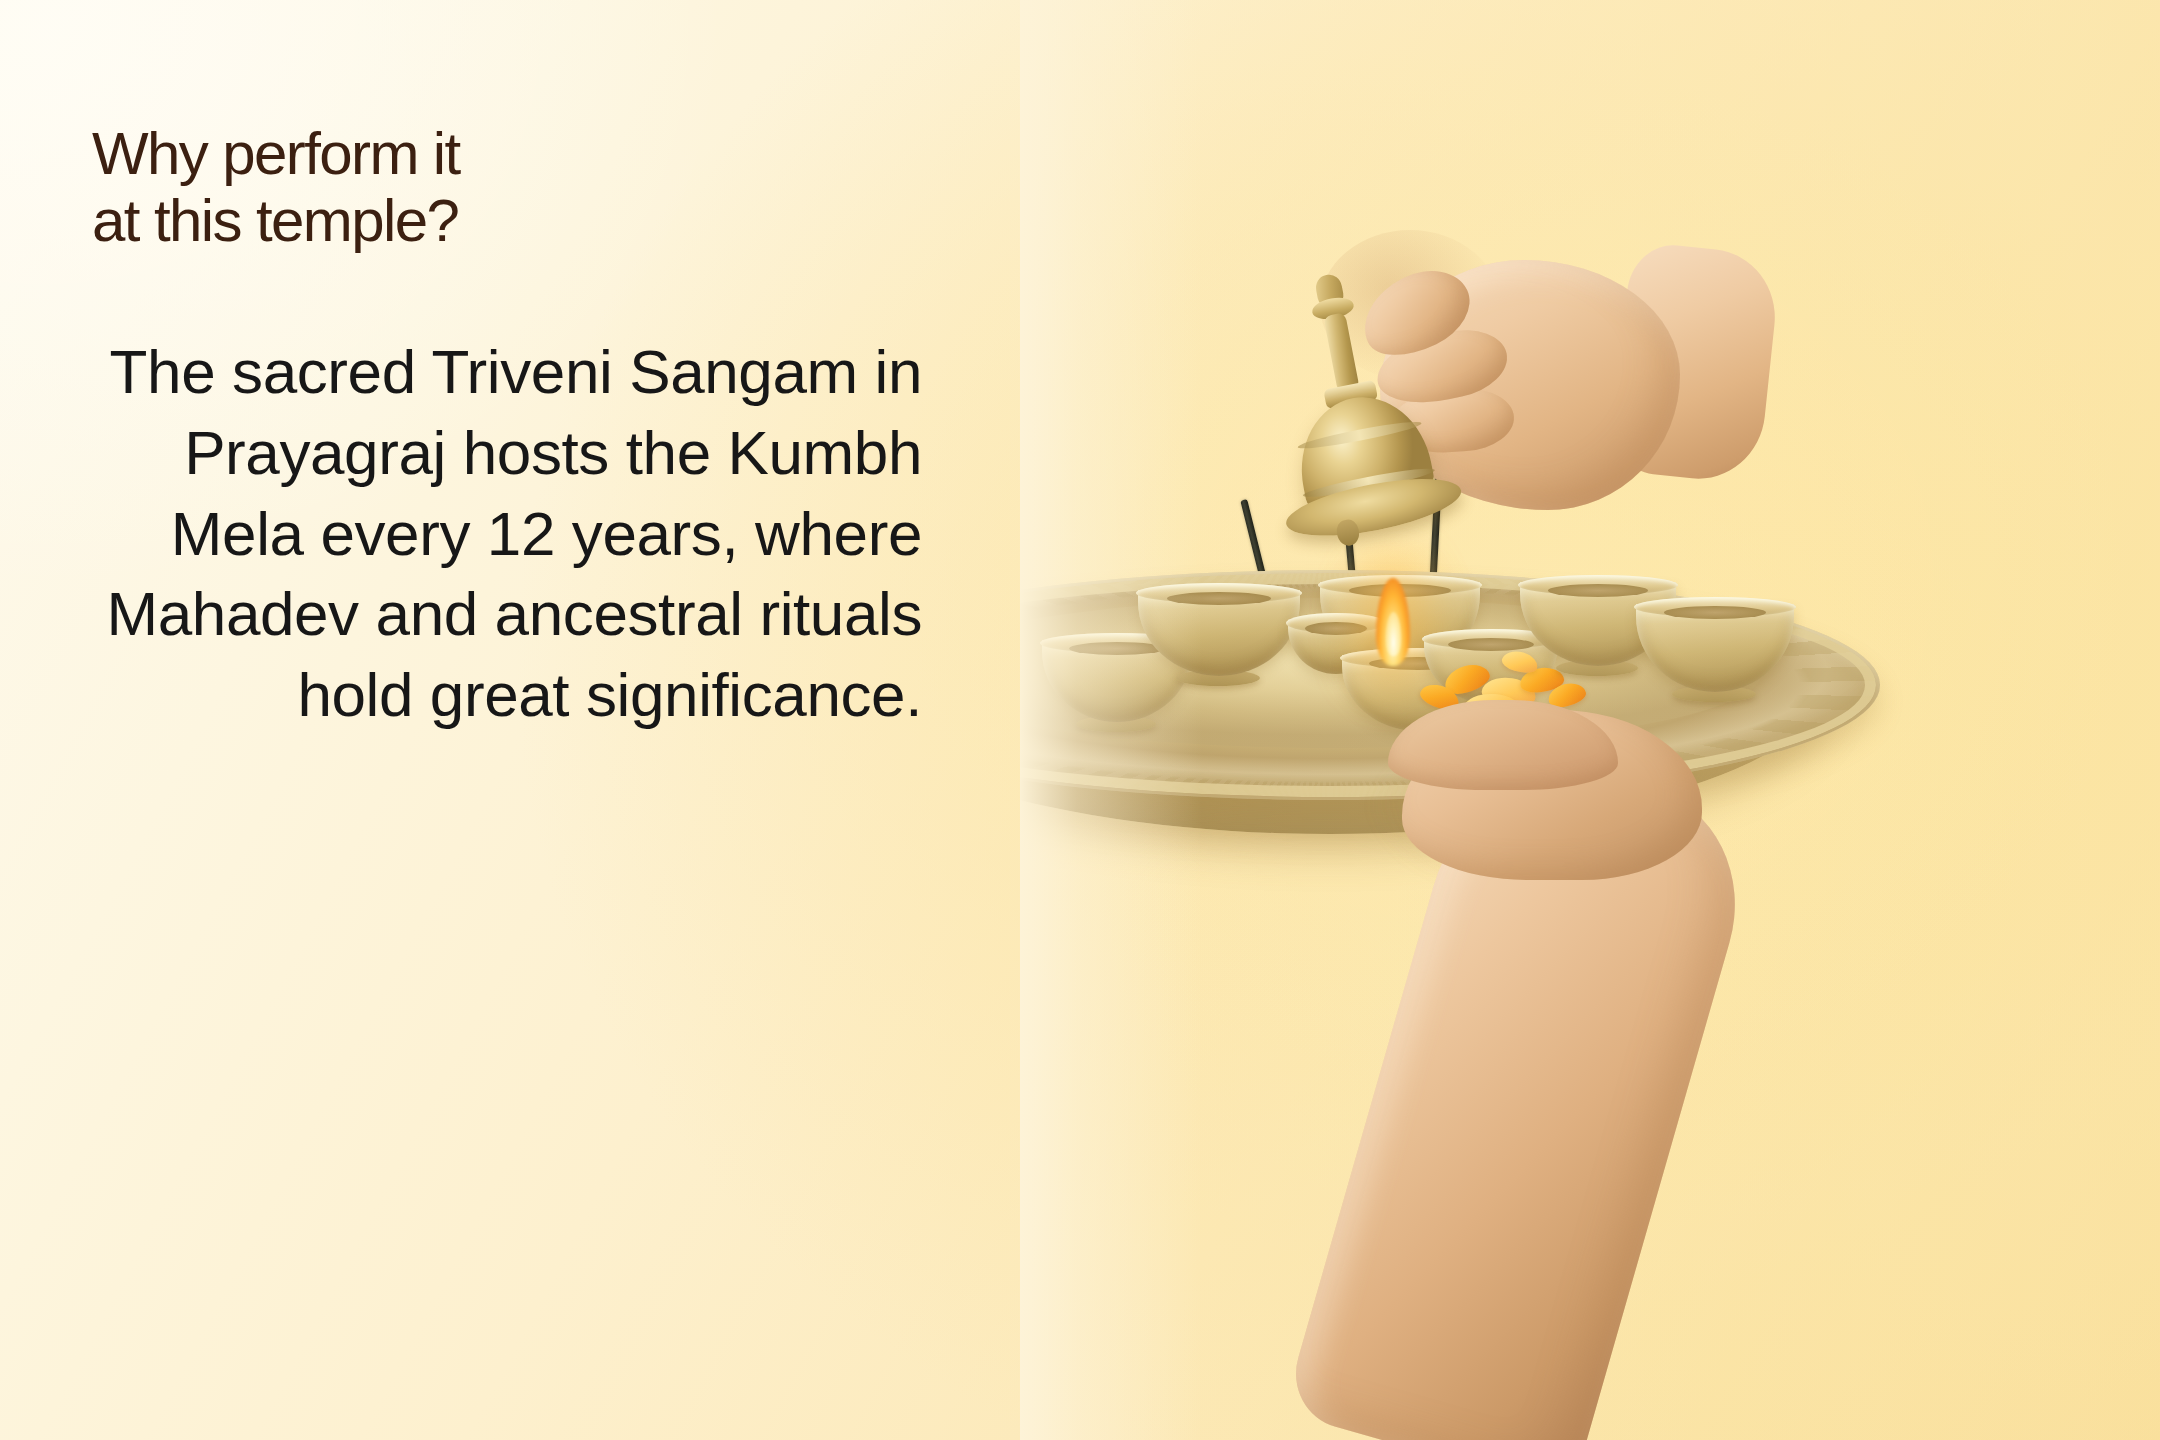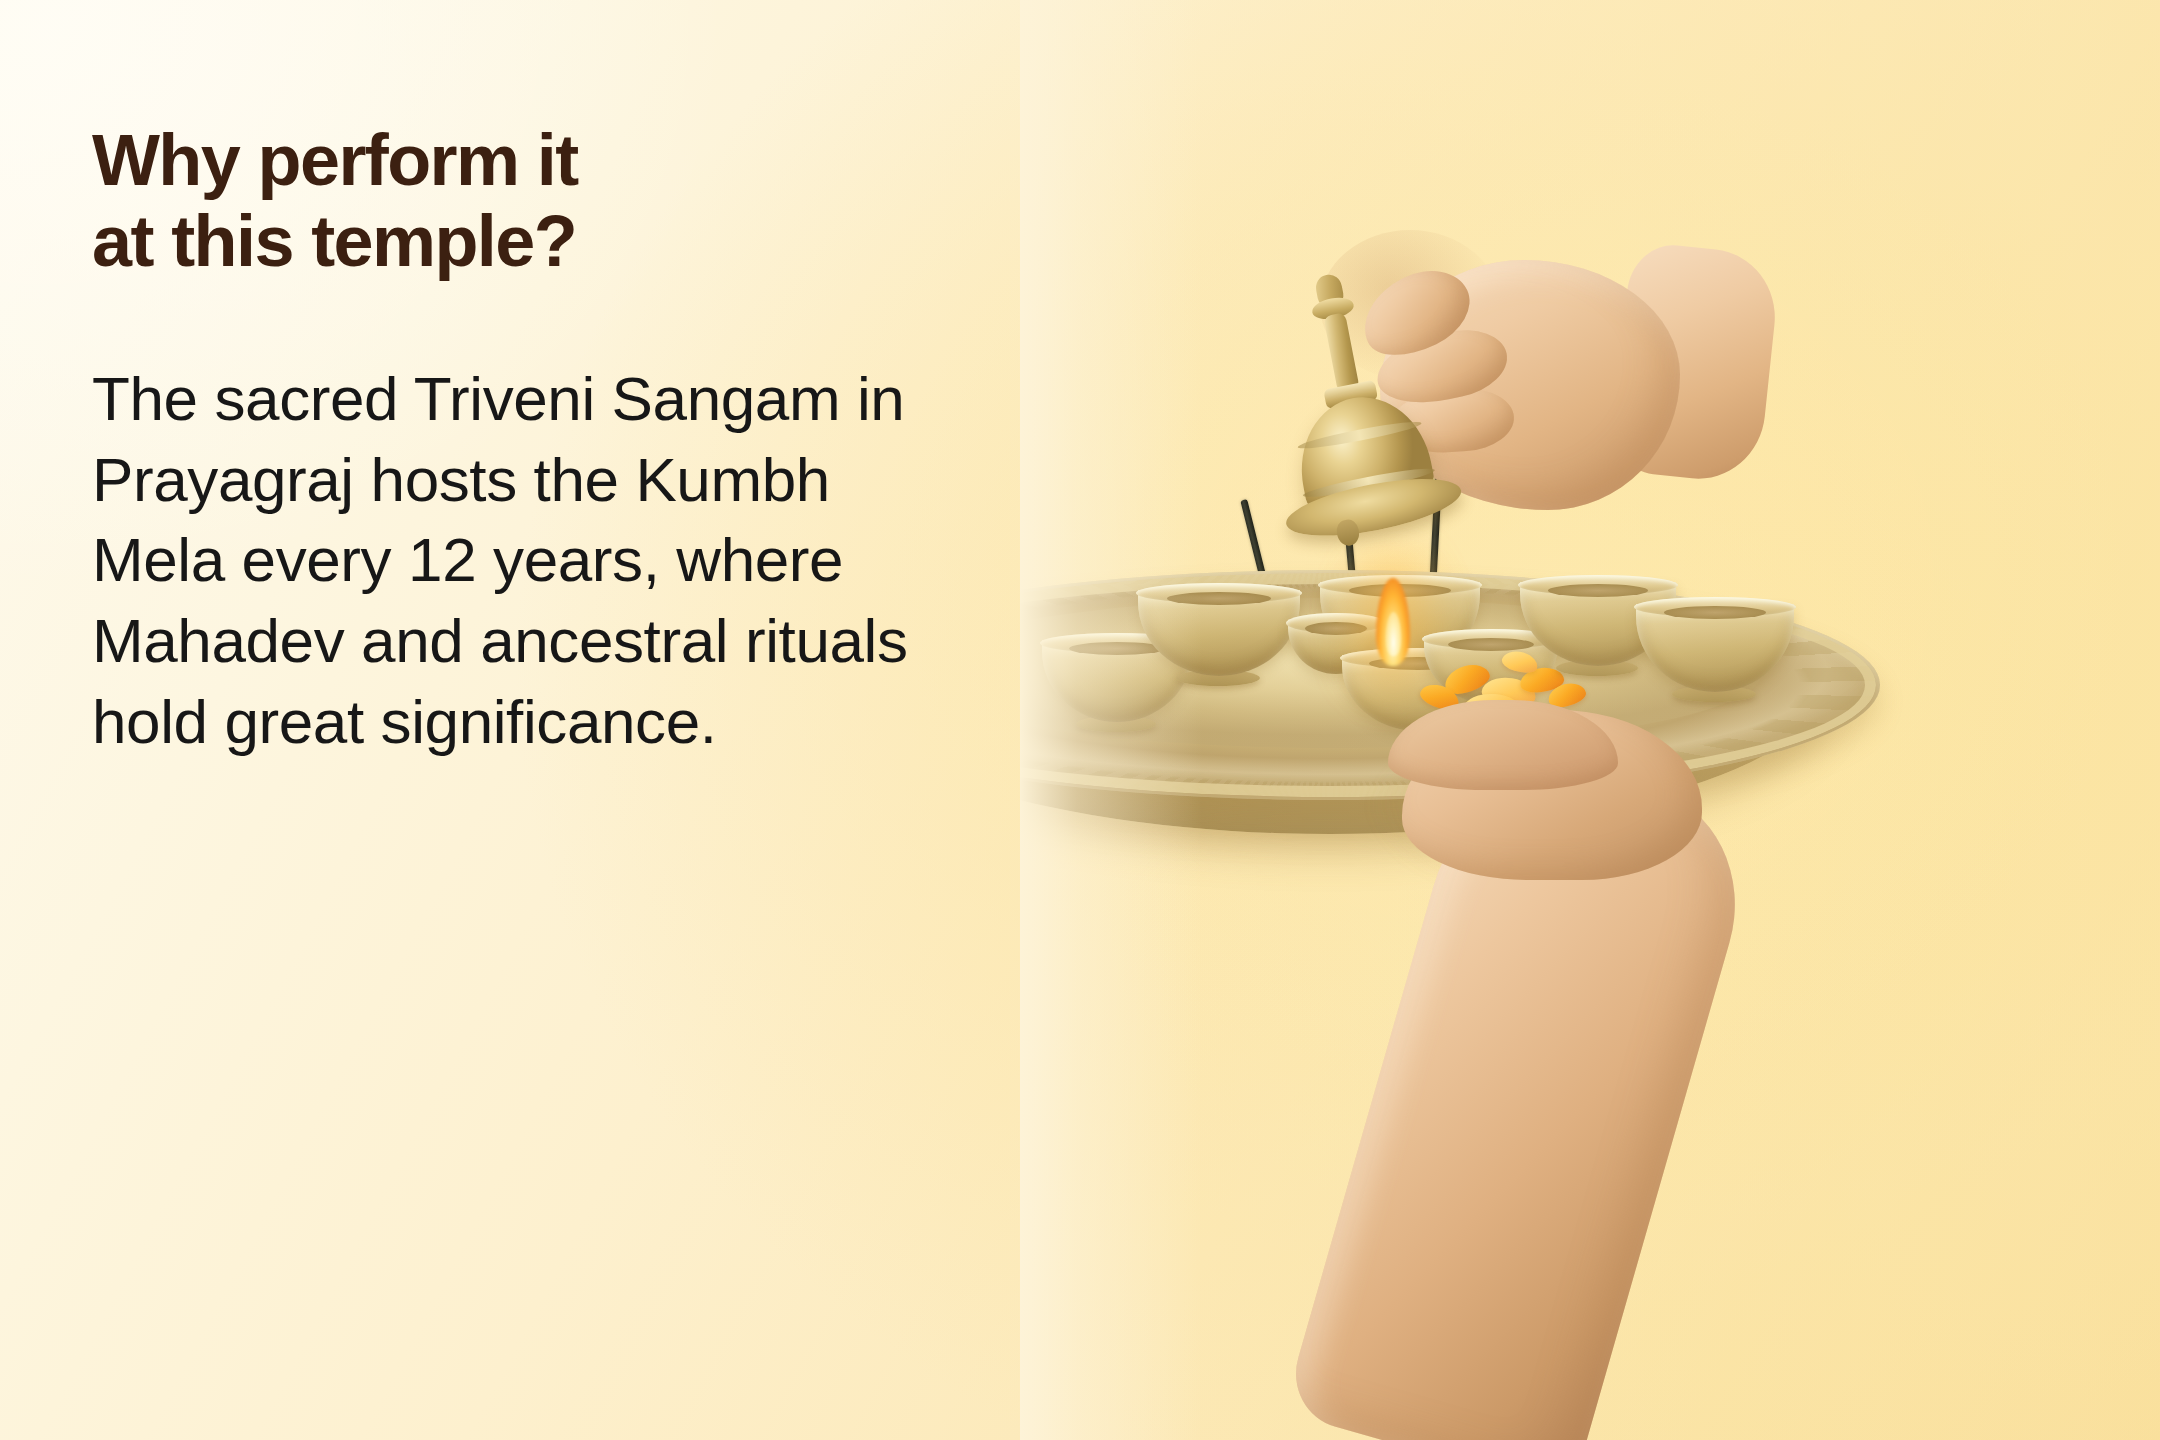--- a/index.html
+++ b/index.html
@@ -37,35 +37,36 @@
   
   #text-col {
     position: absolute;
     left: 92px;
     top: 120px;
     width: 900px;
     z-index: 40;
   }
   #heading {
     color: #3C2011;
-    font-size: 72px;
+    font-size: 60px;
     line-height: 1.12;
-    font-weight: 700;
+    font-weight: 400;
     letter-spacing: -1.6px;
     margin: 0 0 78px 0;
     white-space: pre-line;
   }
   #body-copy {
     color: #171717;
     font-size: 62px;
     line-height: 1.30;
     font-weight: 400;
     letter-spacing: -0.4px;
     margin: 0;
     max-width: 830px;
+    text-align: right;
   }
 
   
   #photo {
     position: absolute;
     left: 1020px; top: 0;
     width: 1140px; height: 1440px;
     z-index: 20;
     overflow: hidden;
   }

